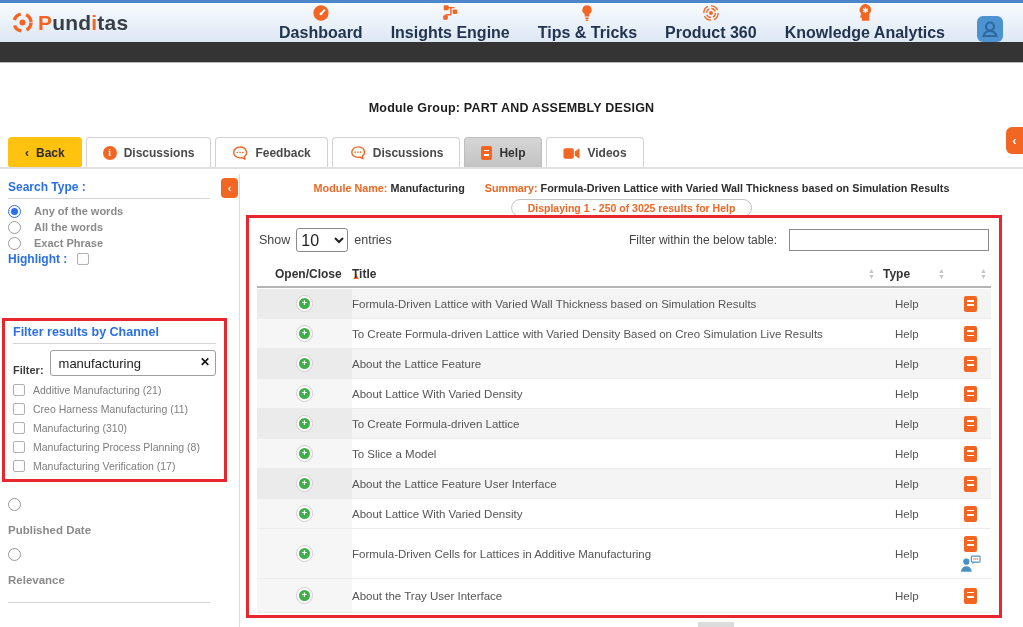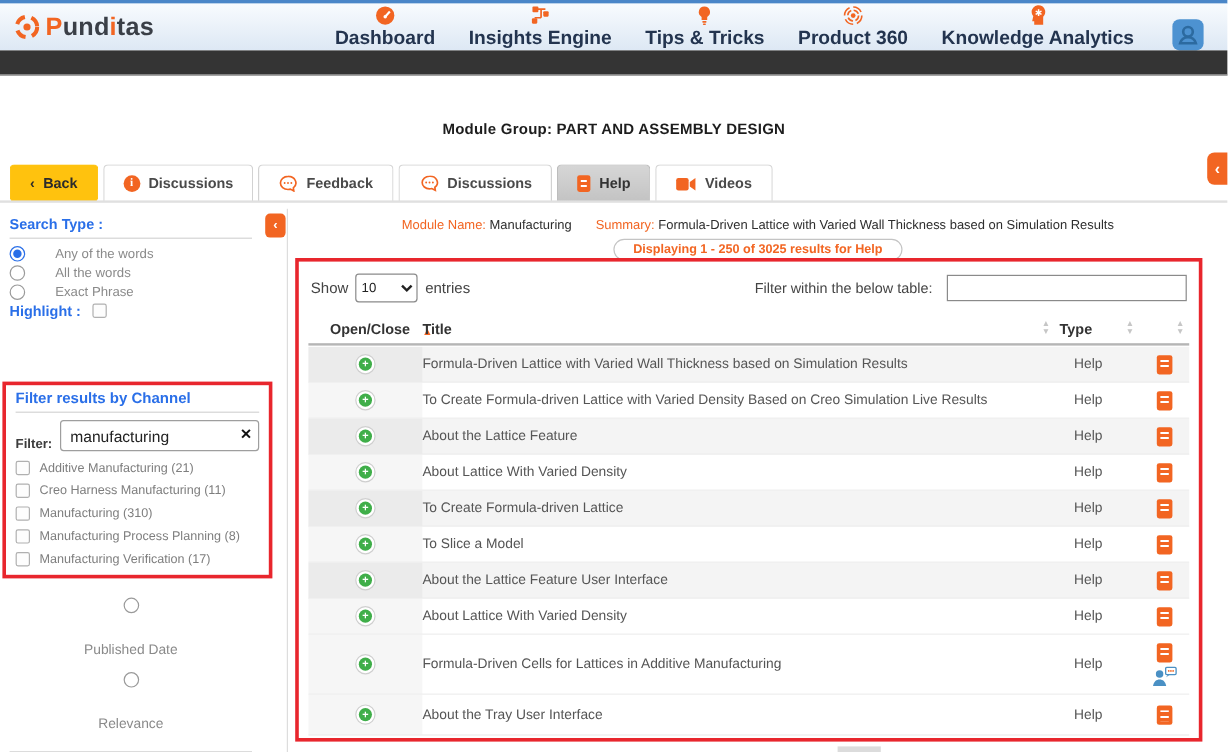--- a/index.html
+++ b/index.html
@@ -49,21 +49,21 @@
   .sidebar { position:absolute; left:0; top:174px; width:239px; height:453px; }
   .v-divider { position:absolute; left:239px; top:174px; bottom:0; width:1px; background:#ddd; }
   .sidebar-collapse {
     position:absolute; left:221px; top:178px; width:17px; height:20px; background:#f26522;
     border-radius:4px; color:#fff; font-size:11px; font-weight:bold;
     display:flex; align-items:center; justify-content:center; cursor:pointer;
   }
   .blue-head { color:#2a6fe8; font-size:12px; font-weight:bold; }
   .thin-rule { border:none; border-top:1px solid #d4d4d4; margin:4px 0 6px; }
   .search-type { position:absolute; top:6px; left:8px; width:202px; }
-  .opt-row { display:flex; align-items:center; gap:25px; margin:3px 0; font-size:11px; color:#8a8a8a; }
+  .opt-row { display:flex; align-items:flex-start; gap:13px; margin:3px 0; font-size:11px; color:#8a8a8a;font-weight:bold; }
   .radio { width:13px; height:13px; border:1px solid #9a9a9a; border-radius:50%; background:#fff; position:relative; flex:none; }
   .radio.checked { border-color:#2a6fe8; }
   .radio.checked::after { content:""; position:absolute; left:2px; top:2px; width:7px; height:7px; border-radius:50%; background:#2a6fe8; }
   .highlight-row { position:absolute; top:78px; left:8px; display:flex; align-items:center; gap:10px; }
   .checkbox { width:12px; height:12px; border:1px solid #b0b0b0; border-radius:2px; background:#fdfdfd; flex:none; }
   .channel-box {
     position:absolute; left:2px; top:144px; width:225px; height:164px;
     border:3px solid #e8262d; background:#fff; padding:4px 8px 0;
   }
   .channel-box .blue-head { font-size:12.5px; }
@@ -74,32 +74,32 @@
     width:100%; height:26px; border:1px solid #9e9e9e; border-radius:3px;
     font-family:"Liberation Sans",sans-serif; font-size:13px; color:#222; padding:0 22px 0 8px;
   }
   .clear-x { position:absolute; right:6px; top:5px; font-size:12px; font-weight:bold; color:#111; cursor:pointer; }
   .chk-row { display:flex; align-items:center; gap:8px; margin:7px 0; font-size:10.5px; color:#7e7e7e; }
   .sort-block { position:absolute; top:318px; left:8px; width:202px; }
   .sort-block .opt-row { margin:6px 0 12px; font-size:11.5px;flex-direction:column; }
   .sort-block .thin-rule { margin-top:16px; }
   
   .main { position:absolute; left:240px; top:174px; width:783px; height:453px; }
-  .module-line { position:absolute; top:8px; left:0; width:100%; text-align:center; font-size:10.8px; font-weight:normal; color:#2e2e2e; }
+  .module-line { position:absolute; top:8px; left:0; width:100%; text-align:center; font-size:10.8px; font-weight:bold; color:#2e2e2e; }
   .module-line .olbl { color:#f26522; }
   .module-line .gap { display:inline-block; width:14px; }
   .results-pill {
     position:absolute; top:25px; left:50%; transform:translateX(-50%);
     border:1px solid #c4c4c4; border-radius:12px; padding:2px 16px;
     color:#f26522; font-size:10.5px; font-weight:bold; white-space:nowrap; background:#fff;
   }
   .panel { position:absolute; left:6px; top:41px; width:756px; height:403px; border:3px solid #e8262d; background:#fff; }
   .controls { position:absolute; top:10px; left:10px; right:10px; display:flex; align-items:center; justify-content:space-between; }
   .show-group { display:flex; align-items:center; gap:6px; font-size:12.5px; color:#444; }
-  .page-size { height:24px; width:52px; border:1px solid #8a8a8a; border-radius:3px; font-family:"Liberation Sans",sans-serif; font-size:11px; color:#222; background:#fff; }
+  .page-size { height:24px; width:52px; border:1px solid #8a8a8a; border-radius:3px; font-family:"Liberation Sans",sans-serif; font-size:16px; color:#222; background:#fff; }
   .tbl-filter-group { display:flex; align-items:center; gap:12px; font-size:12px; color:#444; }
   .tbl-filter-input { width:200px; height:22px; border:1px solid #8a8a8a; font-family:"Liberation Sans",sans-serif; font-size:12px; padding:0 6px; background:#fff; }
   .thead { position:absolute; top:44px; left:8px; right:8px; display:flex; align-items:center; height:26px; border-bottom:2px solid #b5b5b5; font-size:12px; font-weight:bold; color:#333; }
   .col-oc { width:95px; flex:none; }
   .col-title { flex:1; }
   .col-type { width:66px; flex:none; }
   .col-ico { width:42px; flex:none; }
   .thead .col-oc { padding-left:18px; display:flex; align-items:flex-end; gap:10px; }
   .thead .col-title { display:flex; align-items:center; justify-content:space-between; padding-right:8px; }
   .thead .col-type { display:flex; align-items:center; justify-content:space-between; padding-right:4px; }

